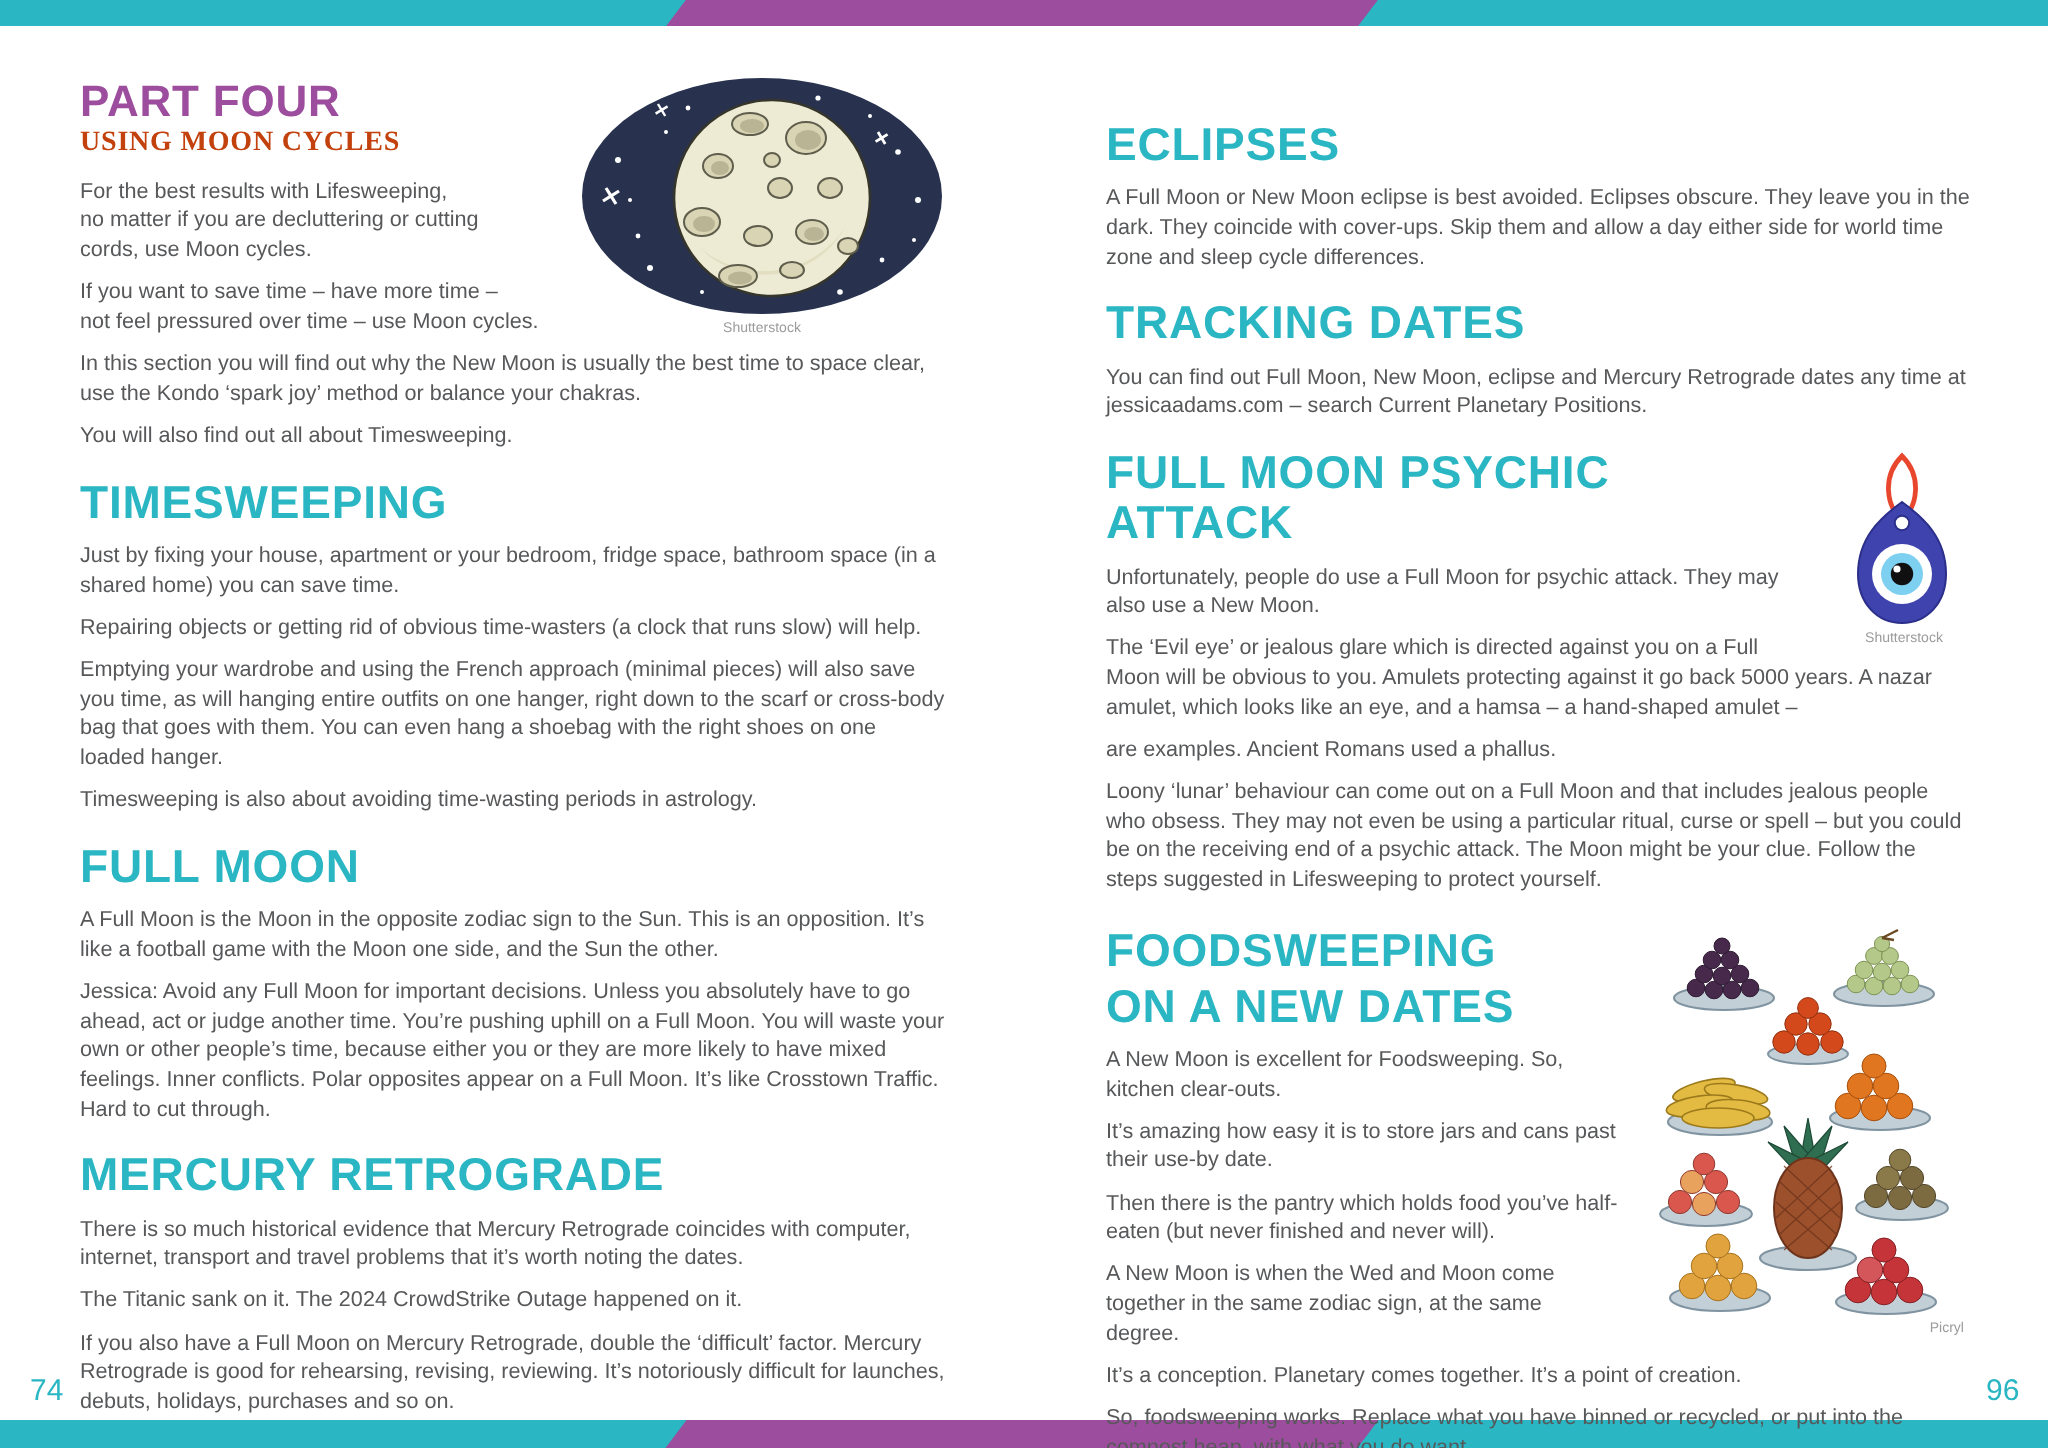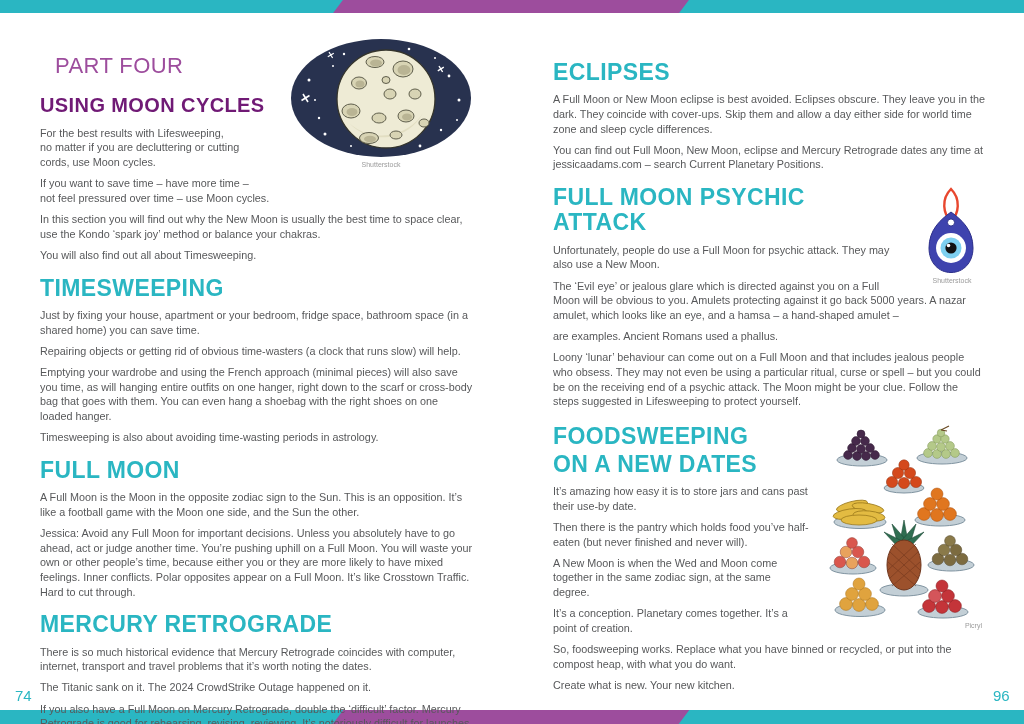--- a/index.html
+++ b/index.html
@@ -13,22 +13,22 @@
   .bar-top{top:0;height:13px;}
   .bar-bottom{top:710px;height:14px;}
   .bar .diag{position:absolute;top:0;height:100%;left:338px;width:346px;background:#9d4d9d;transform:skewX(-37deg);}
 
   
   .col{position:absolute;width:433px;font-size:10.8px;line-height:1.36;}
   .col-left{left:40px;top:38px;}
   .col-right{left:553px;top:60px;}
 
   p{margin:0 0 6.5px 0;white-space:pre-line;}
-  .part-label{font-size:22px;font-weight:normal;letter-spacing:.4px;color:#9d4d9d;line-height:1.16;margin:15px;}
-  .part-title{font-size:20px;font-weight:bold;letter-spacing:.4px;color:#701a75;line-height:1.16;margin:0 0 9px 0;}
+  .part-label{font-size:22px;font-weight:bold;letter-spacing:.4px;color:#9d4d9d;line-height:1.16;margin:0;}
+  .part-title{font-size:14px;font-weight:bold;letter-spacing:.4px;color:#c2410c;line-height:1.16;margin:0 0 9px 0;font-family:Liberation Serif, serif;}
   h2{font-size:23px;font-weight:bold;letter-spacing:.4px;color:#2ab6c2;margin:13px 0 7px 0;line-height:1.1;}
   h2.first{margin-top:0;}
   h2.two-line{line-height:1.22;margin-bottom:6px;}
 
   .moon-float{float:right;width:184px;margin:0 0 2px 10px;text-align:center;}
   .amulet-float{float:right;width:68px;margin:2px 0 2px 14px;text-align:center;}
   .fruit-float{float:right;width:164px;margin:2px 0 2px 12px;text-align:right;}
   .caption{font-size:7px;color:#9b9b9b;line-height:1.2;white-space:normal;}
   .caption-center{text-align:center;display:block;}
   .caption-right{text-align:right;display:block;padding-right:4px;}
@@ -127,20 +127,21 @@
   <p>The Titanic sank on it. The 2024 CrowdStrike Outage happened on it.</p>
   <p>If you also have a Full Moon on Mercury Retrograde, double the ‘difficult’ factor. Mercury Retrograde is good for rehearsing, revising, reviewing. It’s notoriously difficult for launches, debuts, holidays, purchases and so on.</p>
 
 </div>
 
 <div class="col col-right">
 
   <h2 class="first">ECLIPSES</h2>
   <p>A Full Moon or New Moon eclipse is best avoided. Eclipses obscure. They leave you in the dark. They coincide with cover-ups. Skip them and allow a day either side for world time zone and sleep cycle differences.</p>
 
+  <h2>TRACKING DATES</h2>
   <p>You can find out Full Moon, New Moon, eclipse and Mercury Retrograde dates any time at jessicaadams.com – search Current Planetary Positions.</p>
 
   <div>
     <div class="amulet-float">
       <svg width="66" height="90" viewBox="0 0 66 90">
         <path d="M33 2 C23 12 25 27 33 34 C41 27 43 12 33 2 Z" fill="none" stroke="#e8472e" stroke-width="2.4"></path>
         <path d="M33 25 C22 33 11 43 11 61 C11 75.5 20.5 85.5 33 85.5 C45.5 85.5 55 75.5 55 61 C55 43 44 33 33 25 Z" fill="#3e43ae" stroke="#2c2f8a" stroke-width="1"></path>
         <circle cx="33" cy="35.5" r="3.6" fill="#ffffff" stroke="#2c2f8a" stroke-width="1"></circle>
         <circle cx="33" cy="61" r="15" fill="#ffffff"></circle>
         <circle cx="33" cy="61" r="10.5" fill="#7ed0f0"></circle>
@@ -272,20 +273,21 @@
             <circle cx="120" cy="183" r="6.4"></circle>
             <circle cx="133" cy="182" r="6.4"></circle>
           <circle cx="113" cy="172" r="6.4" fill="#d4555a"></circle>
             <circle cx="126" cy="172" r="6.4"></circle>
             <circle cx="120" cy="162" r="6"></circle>
         </g>
       </svg>
       <span class="caption caption-right">Picryl</span>
     </div>
     <h2 class="two-line"><span>FOODSWEEPING</span><br><span>ON A NEW DATES</span></h2>
+    <p>A New Moon is excellent for Foodsweeping. So, kitchen clear-outs.</p>
     <p>It’s amazing how easy it is to store jars and cans past their use-by date.</p>
     <p>Then there is the pantry which holds food you’ve half-eaten (but never finished and never will).</p>
     <p>A New Moon is when the Wed and Moon come together in the same zodiac sign, at the same degree.</p>
     <p>It’s a conception. Planetary comes together. It’s a point of creation.</p>
     <p>So, foodsweeping works. Replace what you have binned or recycled, or put into the compost heap, with what you do want.</p>
     <p>Create what is new. Your new kitchen.</p>
   </div>
 </div>
 
 <div class="pagenum pagenum-left">74</div>

